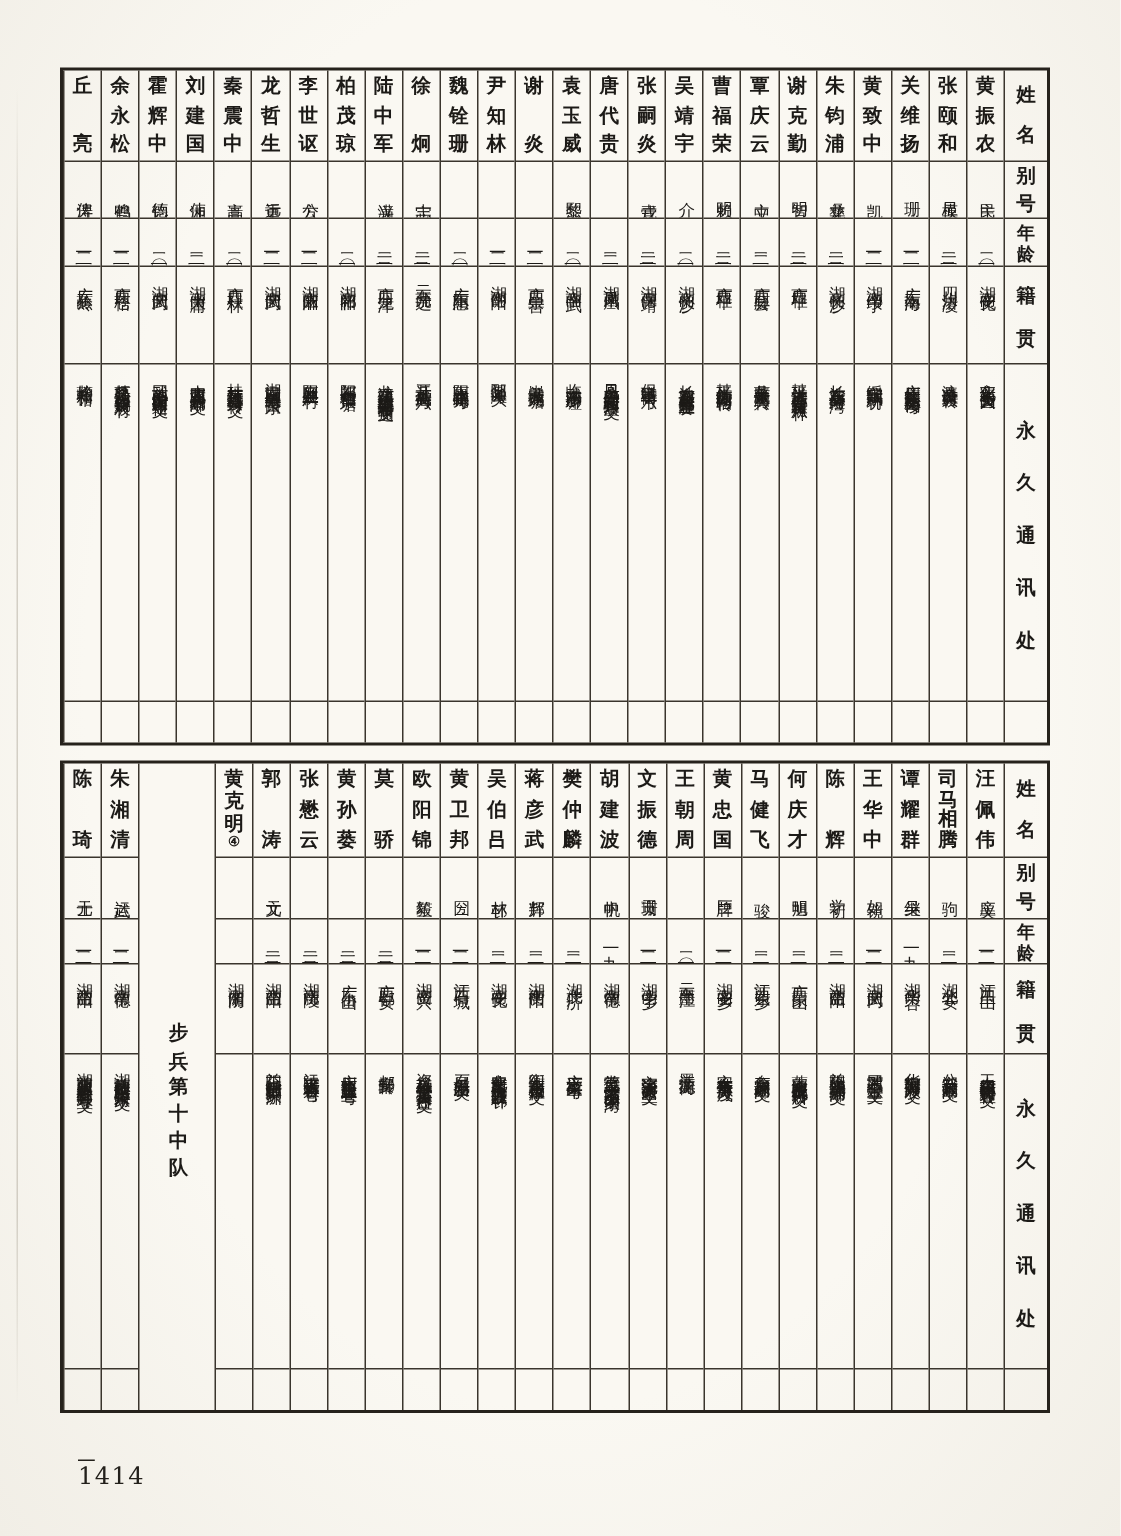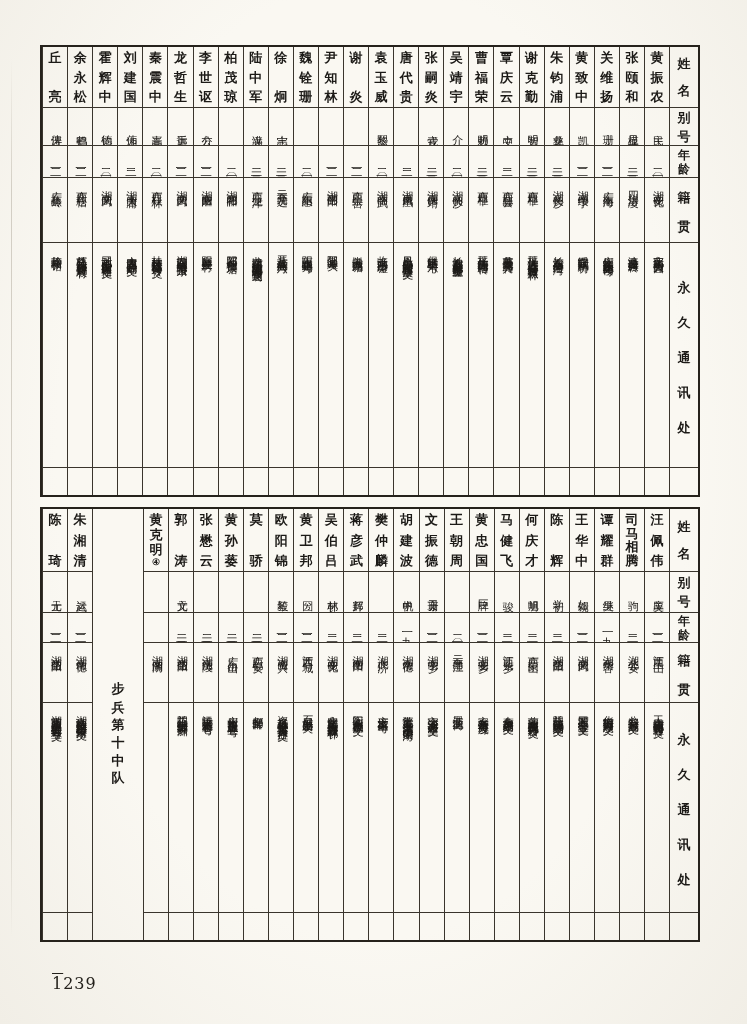--- a/index.html
+++ b/index.html
@@ -1110,13 +1110,13 @@
     <div class="cell c-addr">
             <span class="v">湖南益阳八里罗公桥郭晋顺宝号交</span>
           </div>
     <div class="cell c-empty"></div>
   </div>
 </div>
   </div>
 
 </div>
 
-<div class="pagenum">1239</div>
+<div class="pagenum">1414</div>
 
 </body></html>

